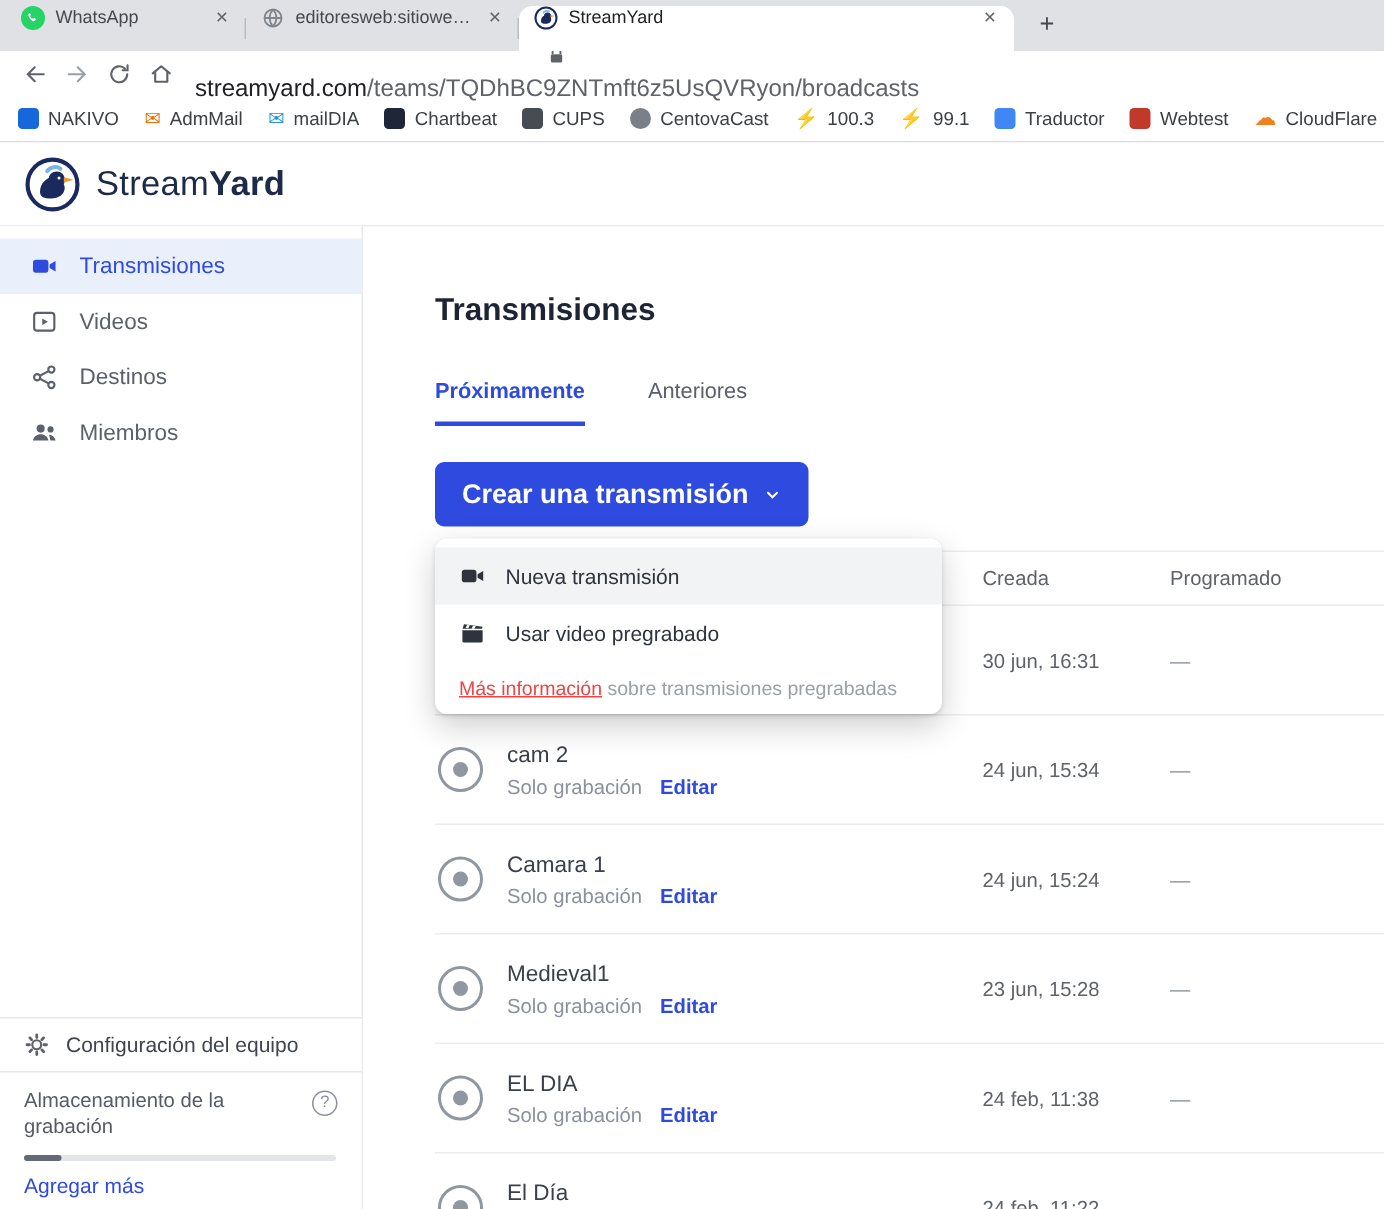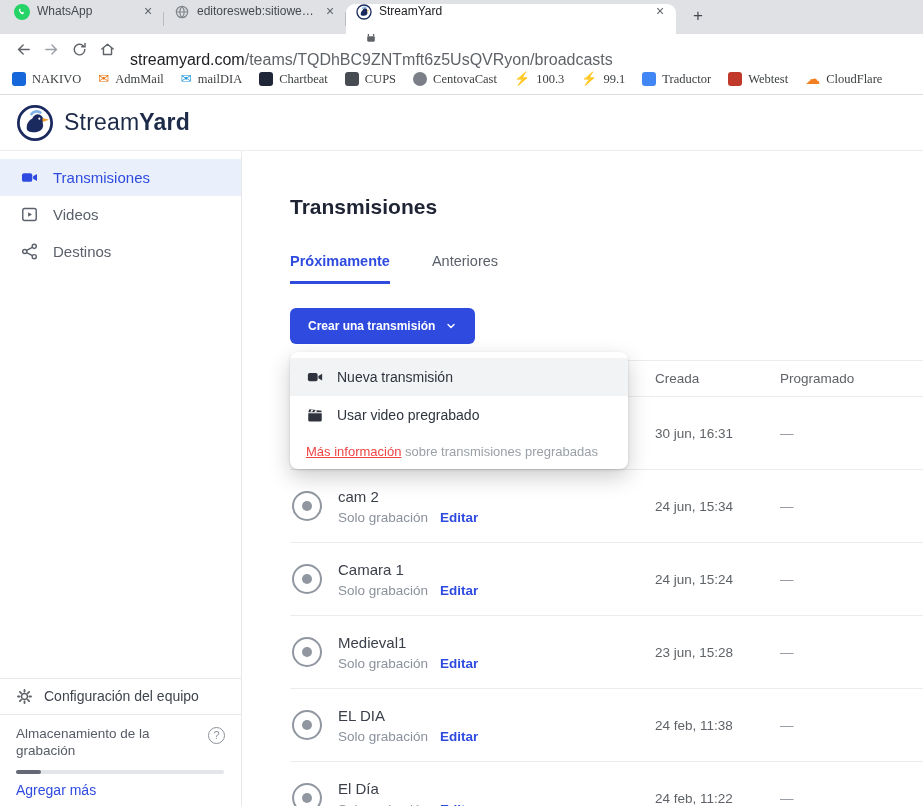--- a/index.html
+++ b/index.html
@@ -31,21 +31,21 @@
   .nav-ico.disabled { color:#9aa0a6; }
   .nav-ico svg { width:17px; height:17px; }
   .omnibox { display:flex; align-items:center; gap:7px; margin-left:8px; font-size:16px; cursor:text;flex-direction:column; }
   .lock { width:14px; height:14px; color:#5f6368; display:inline-flex; }
   .lock svg { width:14px; height:14px; }
   .url-domain { color:#202124; }
   .url-path { color:#5f6368; }
 
   .bookmarksbar { height:31px; background:#fff; border-bottom:1px solid #dadce0;
                   display:flex; align-items:center; gap:17px; padding:0 12px;
-                  font-size:12.5px; color:#3c4043; white-space:nowrap; overflow:hidden;font-family:Liberation Serif, serif; }
+                  font-size:12.5px; color:#3c4043; white-space:nowrap; overflow:hidden; }
   .bm { display:flex; align-items:center; gap:6px; cursor:pointer; }
   .bm-sq { width:14px; height:14px; border-radius:3px; flex-shrink:0; }
   .bm-glyph { font-size:13px; line-height:14px; flex-shrink:0; }
   .ico-nakivo { background:#1667d9; }
   .ico-chartbeat { background:#1f2637; }
   .ico-cups { background:#474b52; }
   .ico-centova { background:#7b8088; border-radius:50%; }
   .ico-traductor { background:#4086f4; }
   .ico-webtest { background:#c0392b; }
   .ico-admmail { color:#e8710a; }
@@ -86,21 +86,21 @@
 
   
   .content { flex:1; padding:44px 0 0 48px; position:relative; overflow:hidden; }
   h1.page-title { font-size:21px; font-weight:700; color:#1e2433; }
   .ptabs { display:flex; gap:42px; margin-top:34px; font-size:14.5px; }
   .ptab { padding-bottom:12px; color:#5b606b; cursor:pointer; }
   .ptab.active { color:var(--accent); font-weight:600; border-bottom:3px solid var(--accent); }
 
   .create-wrap { margin-top:24px; position:relative; width:max-content; }
   .create-btn { display:flex; align-items:center; gap:10px; background:var(--accent); color:#fff;
-                border:none; border-radius:6px; padding:11px 18px; font-size:12px; font-weight:600;
+                border:none; border-radius:6px; padding:11px 18px; font-size:18px; font-weight:600;
                 font-family:inherit; cursor:pointer; }
   .create-btn svg { width:12px; height:12px; }
 
   .menu { position:absolute; top:calc(100% + 8px); left:0; width:338px; background:#fff;
           border-radius:8px; box-shadow:0 1px 3px rgba(0,0,0,.12), 0 8px 22px rgba(0,0,0,.20);
           padding:6px 0 10px; z-index:9; }
   .menu-item { display:flex; align-items:center; gap:13px; padding:10px 16px; font-size:14px;
                color:#2e333d; cursor:pointer; }
   .menu-item.hl { background:#f1f3f4; }
   .menu-item svg { width:18px; height:18px; color:#2e333d; flex-shrink:0; }
@@ -279,20 +279,29 @@
       </div>
       <div class="side-item">
         <svg viewBox="0 0 24 24" fill="none" stroke="currentColor" stroke-width="1.8">
             <circle cx="18" cy="5.5" r="2.6"></circle>
             <circle cx="6" cy="12" r="2.6"></circle>
             <circle cx="18" cy="18.5" r="2.6"></circle>
             <path d="M8.4 10.7l7.2-3.9M8.4 13.3l7.2 3.9"></path>
           </svg>
         <span>Destinos</span>
       </div>
+      <div class="side-item">
+        <svg viewBox="0 0 24 24" fill="currentColor">
+            <circle cx="9" cy="8.5" r="3.4"></circle>
+            <path d="M2.5 18.5c.7-3.4 3.3-5.3 6.5-5.3s5.8 1.9 6.5 5.3z"></path>
+            <circle cx="17.3" cy="9.2" r="2.6"></circle>
+            <path d="M16 13.7c3 .3 5 2 5.6 4.8h-4.5c-.2-1.9-.6-3.4-1.1-4.8z"></path>
+          </svg>
+        <span>Miembros</span>
+      </div>
 
       <div class="sidebar-bottom">
         <div class="settings-row">
           <svg viewBox="0 0 24 24" fill="none" stroke="currentColor">
               <circle cx="12" cy="12" r="4.2" stroke-width="2"></circle>
               <g stroke-width="2.6" stroke-linecap="round">
                 <path d="M12 2.8v2.4M12 18.8v2.4M2.8 12h2.4M18.8 12h2.4M5.5 5.5l1.7 1.7M16.8 16.8l1.7 1.7M18.5 5.5l-1.7 1.7M7.2 16.8l-1.7 1.7"></path>
               </g>
             </svg>
           <span>Configuración del equipo</span>

